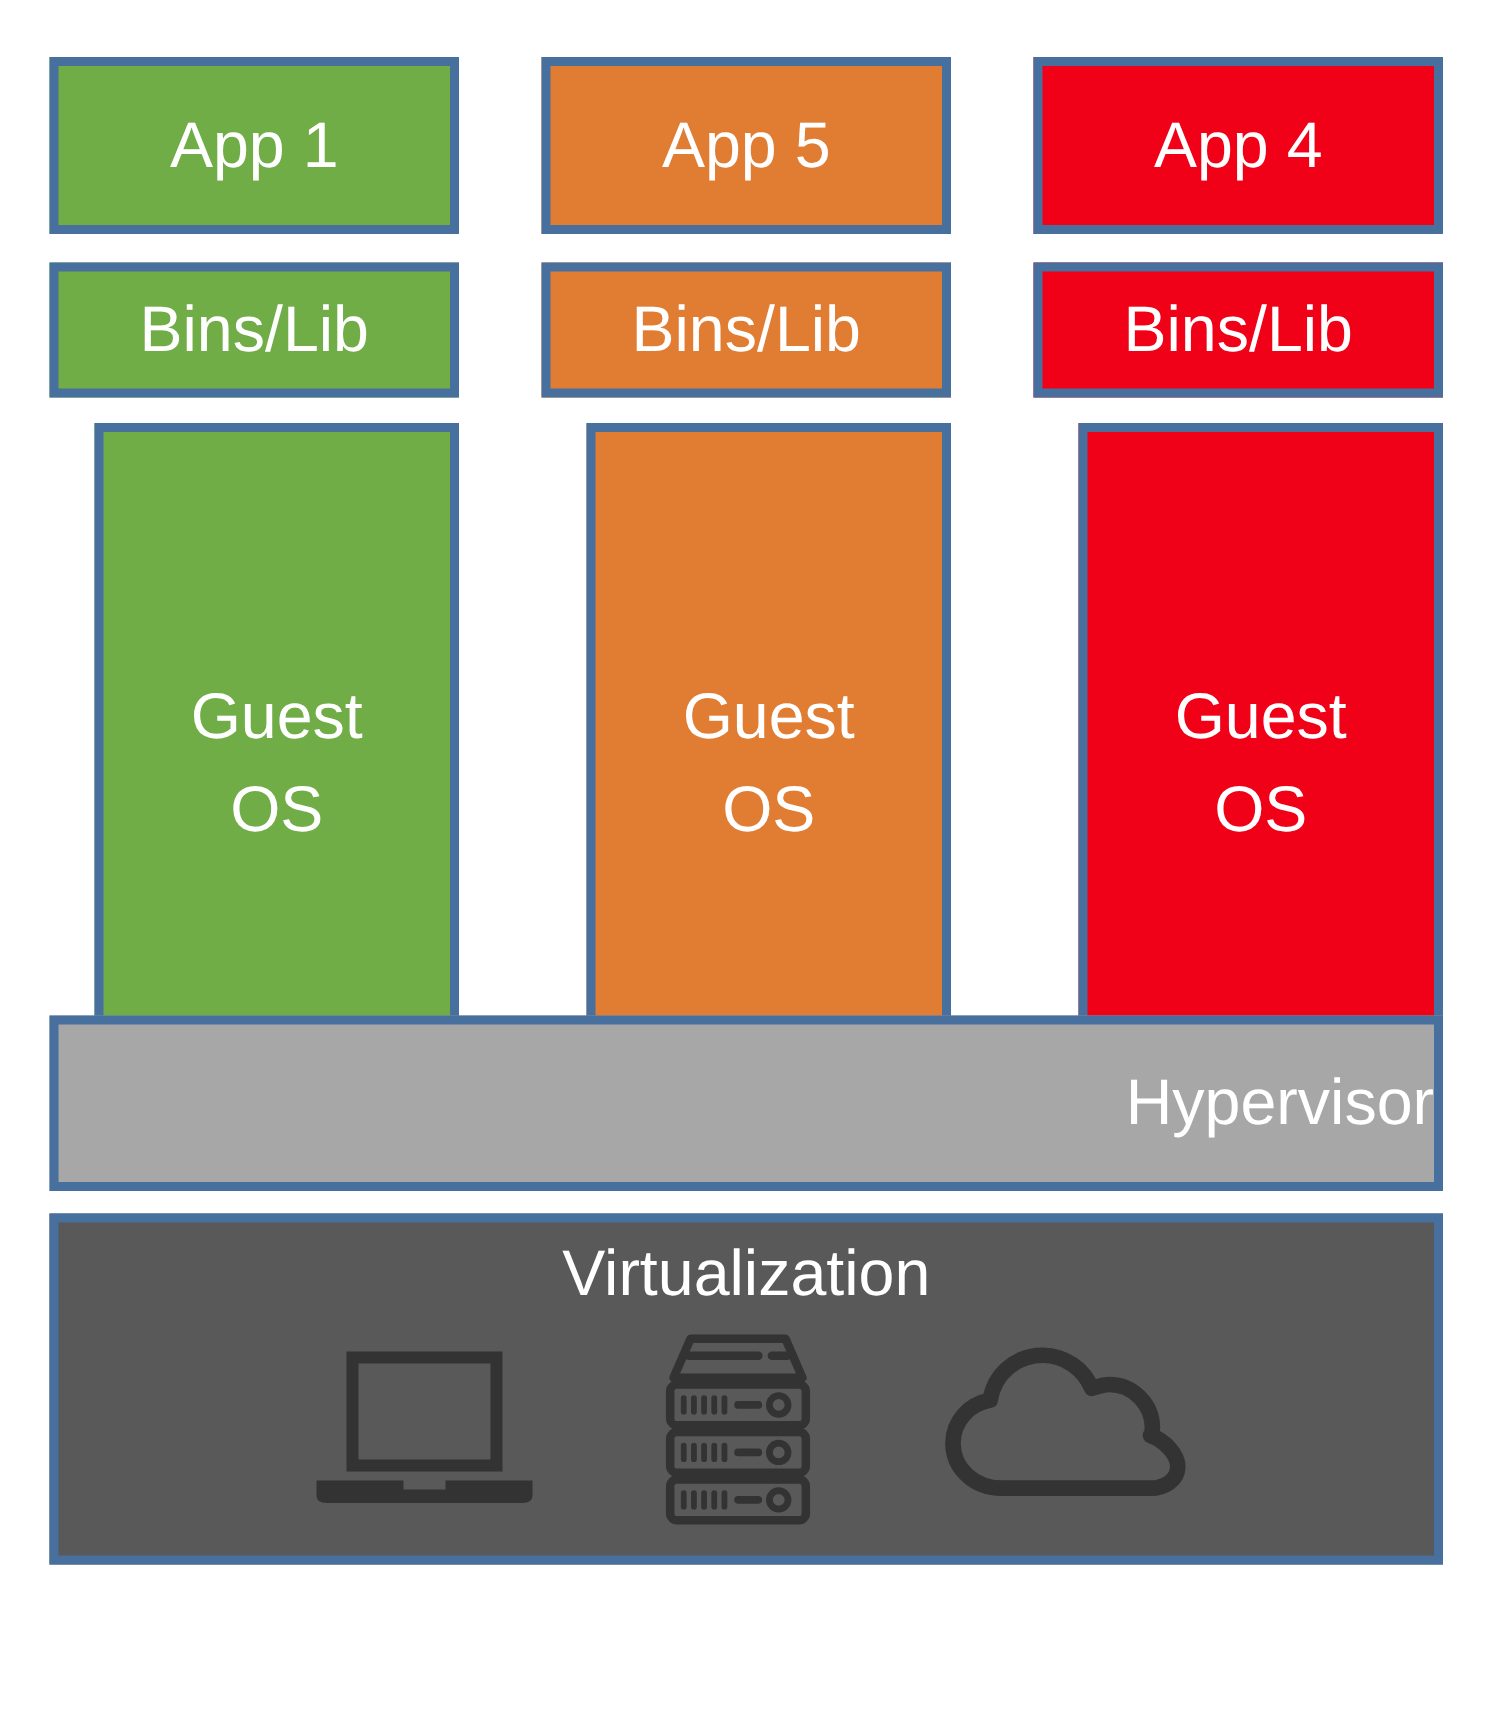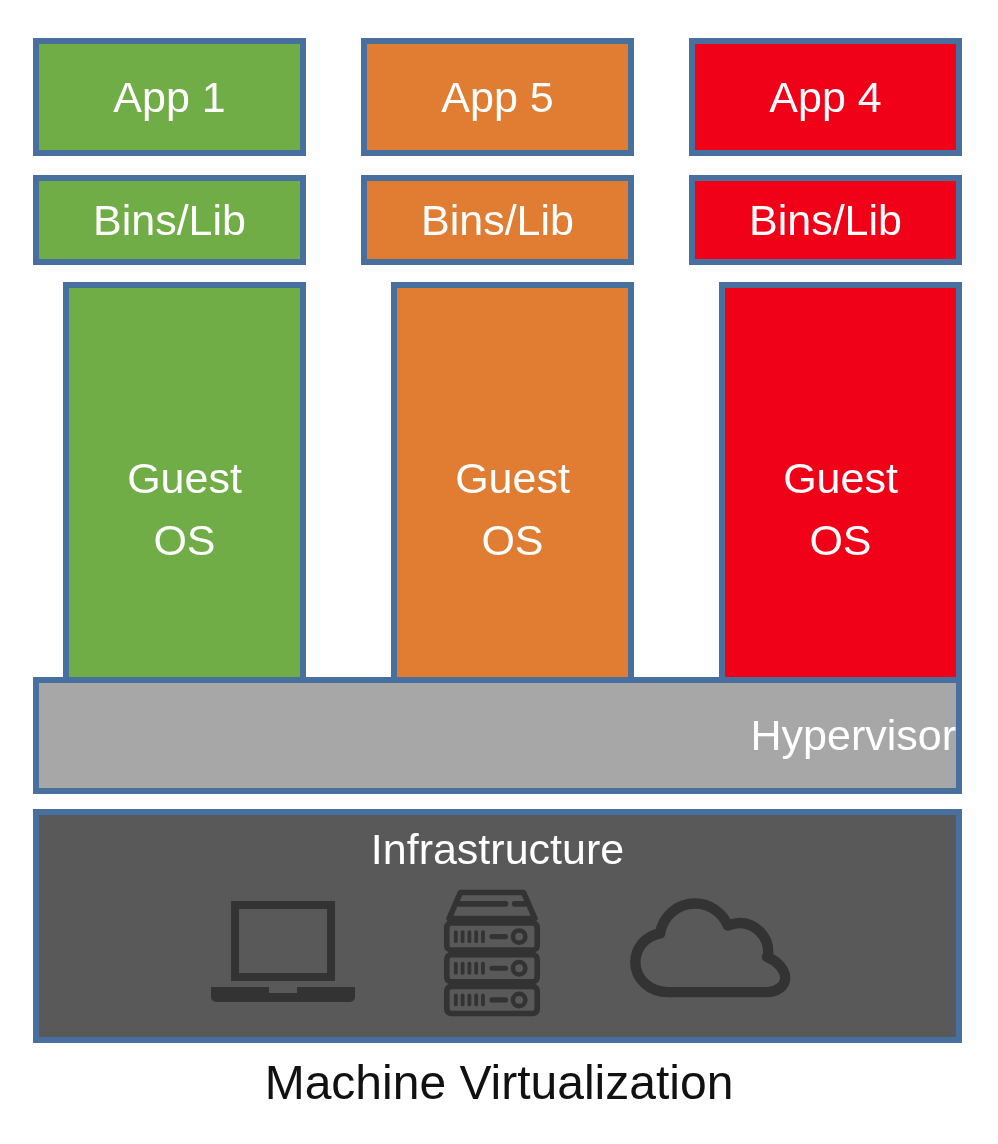--- a/index.html
+++ b/index.html
@@ -124,21 +124,21 @@
       </div>
     </div>
 
   </div>
 
   <div class="hypervisor-bar">
     <span>Hypervisor</span>
   </div>
 
   <div class="infrastructure-bar">
-    <span class="infrastructure-label">Infrastructure</span>
+    <span class="infrastructure-label">Virtualization</span>
 
     <div class="icons-row">
 
       <span class="icon">
         <svg width="160" height="112" viewBox="0 0 160 112">
           <rect x="32" y="8" width="96" height="72" fill="none" stroke="var(--icon)" stroke-width="8"></rect>
           <path d="M8 90 H66 L66 96 H94 L94 90 H152 V100 Q152 105 145 105 H15 Q8 105 8 100 Z" fill="var(--icon)"></path>
         </svg>
       </span>
 
@@ -186,15 +186,14 @@
 
       <span class="icon">
         <svg width="172" height="120" viewBox="0 0 132 92">
           <path d="M96 76 H36 C22 76 11 66 11 53 C11 42 19 33 30 31 C32 18 43 8 57 8 C68 8 78 15 82 25 C85 24 88 23 91 23 C103 23 113 33 113 45 C113 46 113 48 112 49 C120 52 126 59 126 65 C126 72 119 76 112 76 Z" fill="none" stroke="var(--icon)" stroke-width="8" stroke-linejoin="round" stroke-linecap="round"></path>
         </svg>
       </span>
 
     </div>
   </div>
 
-  <div class="caption">Machine Virtualization</div>
 
 </div>
 
 </body></html>

